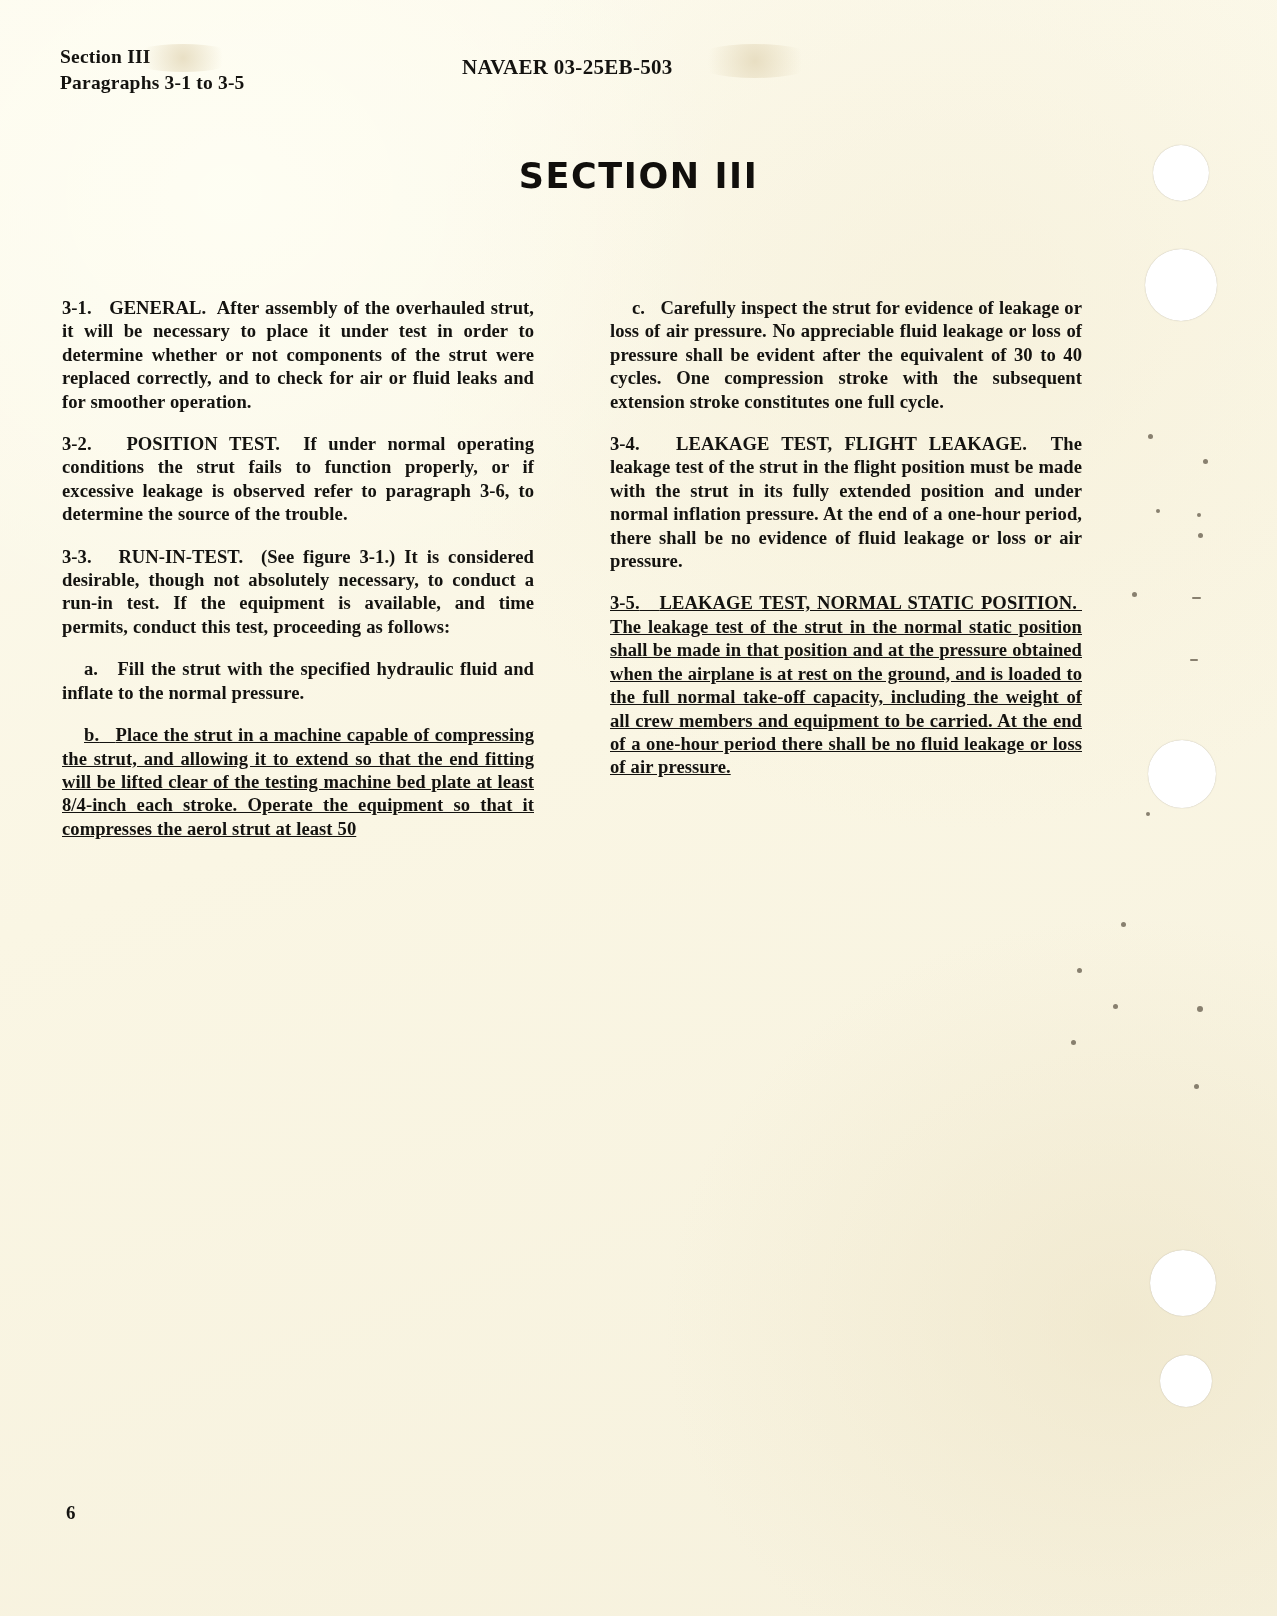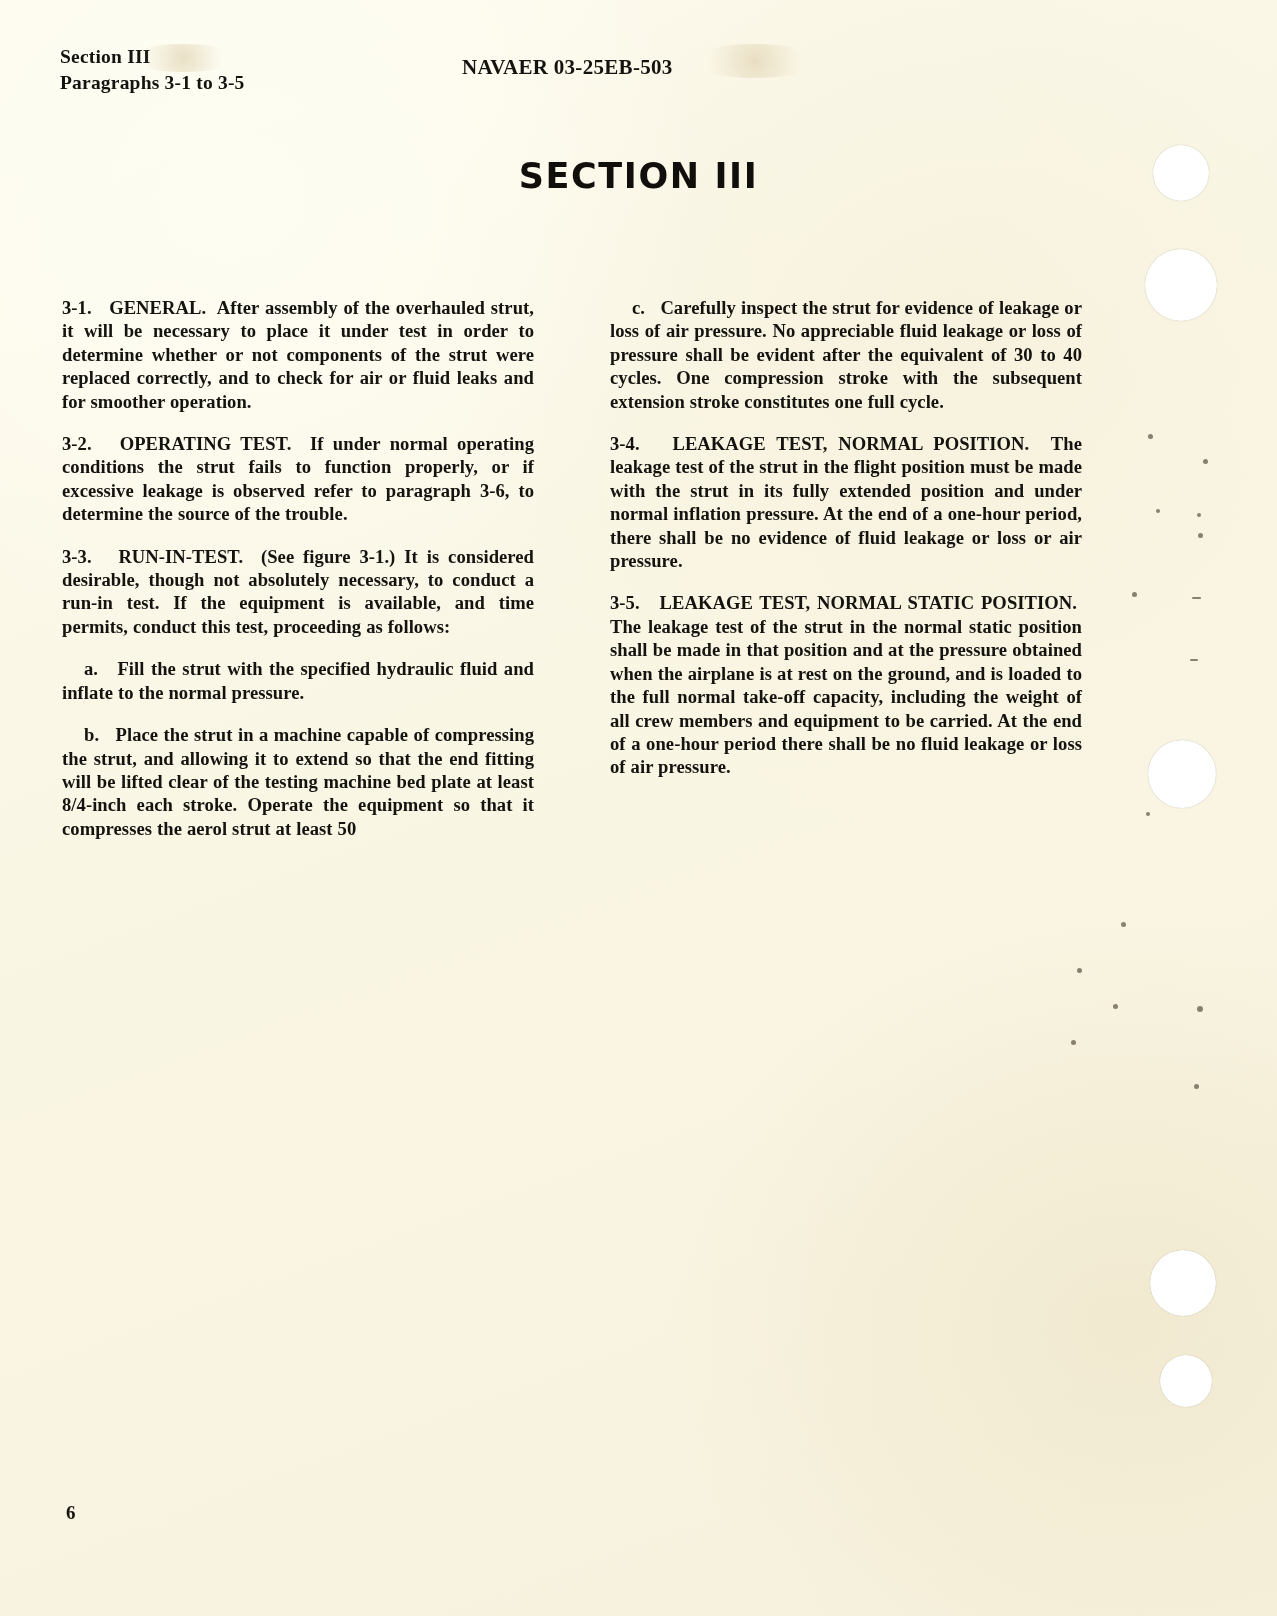--- a/index.html
+++ b/index.html
@@ -96,21 +96,21 @@
     margin: 0 0 19px 0;
     font-weight: bold;
     font-size: 18.6px;
     line-height: 23.4px;
     text-align: justify;
     letter-spacing: 0.05px;
     word-spacing: 0.3px;
     -webkit-hyphens: none;
     hyphens: none;
   }
-  p.para:last-child { margin-bottom: 0; }
+  p.para:last-child { margin-bottom: 0; text-decoration: underline; }
   p.para.indent { text-indent: 22px; }
 
   
   .folio {
     position: absolute;
     left: 66px;
     bottom: 92px;
     font-weight: bold;
     font-size: 19px;
   }
@@ -157,36 +157,36 @@
     <div class="title-block">
       <div class="title-line">SECTION III</div>
     </div>
 
     <div class="columns">
 
       <div class="col">
 
         <p class="para"><span>3-1.</span>&nbsp;&nbsp; <span>GENERAL.</span>&nbsp; <span>After assembly of the overhauled strut, it will be necessary to place it under test in order to determine whether or not components of the strut were replaced correctly, and to check for air or fluid leaks and for smoother operation.</span></p>
 
-        <p class="para"><span>3-2.</span>&nbsp;&nbsp; <span>OPERATING TEST.</span>&nbsp; <span>If under normal operating conditions the strut fails to function properly, or if excessive leakage is observed refer to paragraph 3-6, to determine the source of the trouble.</span></p>
+        <p class="para"><span>3-2.</span>&nbsp;&nbsp; <span>POSITION TEST.</span>&nbsp; <span>If under normal operating conditions the strut fails to function properly, or if excessive leakage is observed refer to paragraph 3-6, to determine the source of the trouble.</span></p>
 
         <p class="para"><span>3-3.</span>&nbsp;&nbsp; <span>RUN-IN-TEST.</span>&nbsp; <span>(See figure 3-1.) It is considered desirable, though not absolutely necessary, to conduct a run-in test. If the equipment is available, and time permits, conduct this test, proceeding as follows:</span></p>
 
         <p class="para indent"><span>a.</span>&nbsp;&nbsp; <span>Fill the strut with the specified hydraulic fluid and inflate to the normal pressure.</span></p>
 
         <p class="para indent"><span>b.</span>&nbsp;&nbsp; <span>Place the strut in a machine capable of compressing the strut, and allowing it to extend so that the end fitting will be lifted clear of the testing machine bed plate at least 8/4-inch each stroke. Operate the equipment so that it compresses the aerol strut at least 50</span></p>
 
       </div>
 
       <div class="col">
 
 
         <p class="para indent"><span>c.</span>&nbsp;&nbsp; <span>Carefully inspect the strut for evidence of leakage or loss of air pressure. No appreciable fluid leakage or loss of pressure shall be evident after the equivalent of 30 to 40 cycles. One compression stroke with the subsequent extension stroke constitutes one full cycle.</span></p>
 
-        <p class="para"><span>3-4.</span>&nbsp;&nbsp; <span>LEAKAGE TEST, NORMAL POSITION.</span>&nbsp; <span>The leakage test of the strut in the flight position must be made with the strut in its fully extended position and under normal inflation pressure. At the end of a one-hour period, there shall be no evidence of fluid leakage or loss or air pressure.</span></p>
+        <p class="para"><span>3-4.</span>&nbsp;&nbsp; <span>LEAKAGE TEST, FLIGHT LEAKAGE.</span>&nbsp; <span>The leakage test of the strut in the flight position must be made with the strut in its fully extended position and under normal inflation pressure. At the end of a one-hour period, there shall be no evidence of fluid leakage or loss or air pressure.</span></p>
 
         <p class="para"><span>3-5.</span>&nbsp;&nbsp; <span>LEAKAGE TEST, NORMAL STATIC POSITION.</span>&nbsp; <span>The leakage test of the strut in the normal static position shall be made in that position and at the pressure obtained when the airplane is at rest on the ground, and is loaded to the full normal take-off capacity, including the weight of all crew members and equipment to be carried. At the end of a one-hour period there shall be no fluid leakage or loss of air pressure.</span></p>
 
       </div>
     </div>
 
     <div class="folio">6</div>
 
     <div class="punch" style="left:1153px; top:145px; width:56px; height:56px;"></div>
     <div class="punch" style="left:1145px; top:249px; width:72px; height:72px;"></div>

